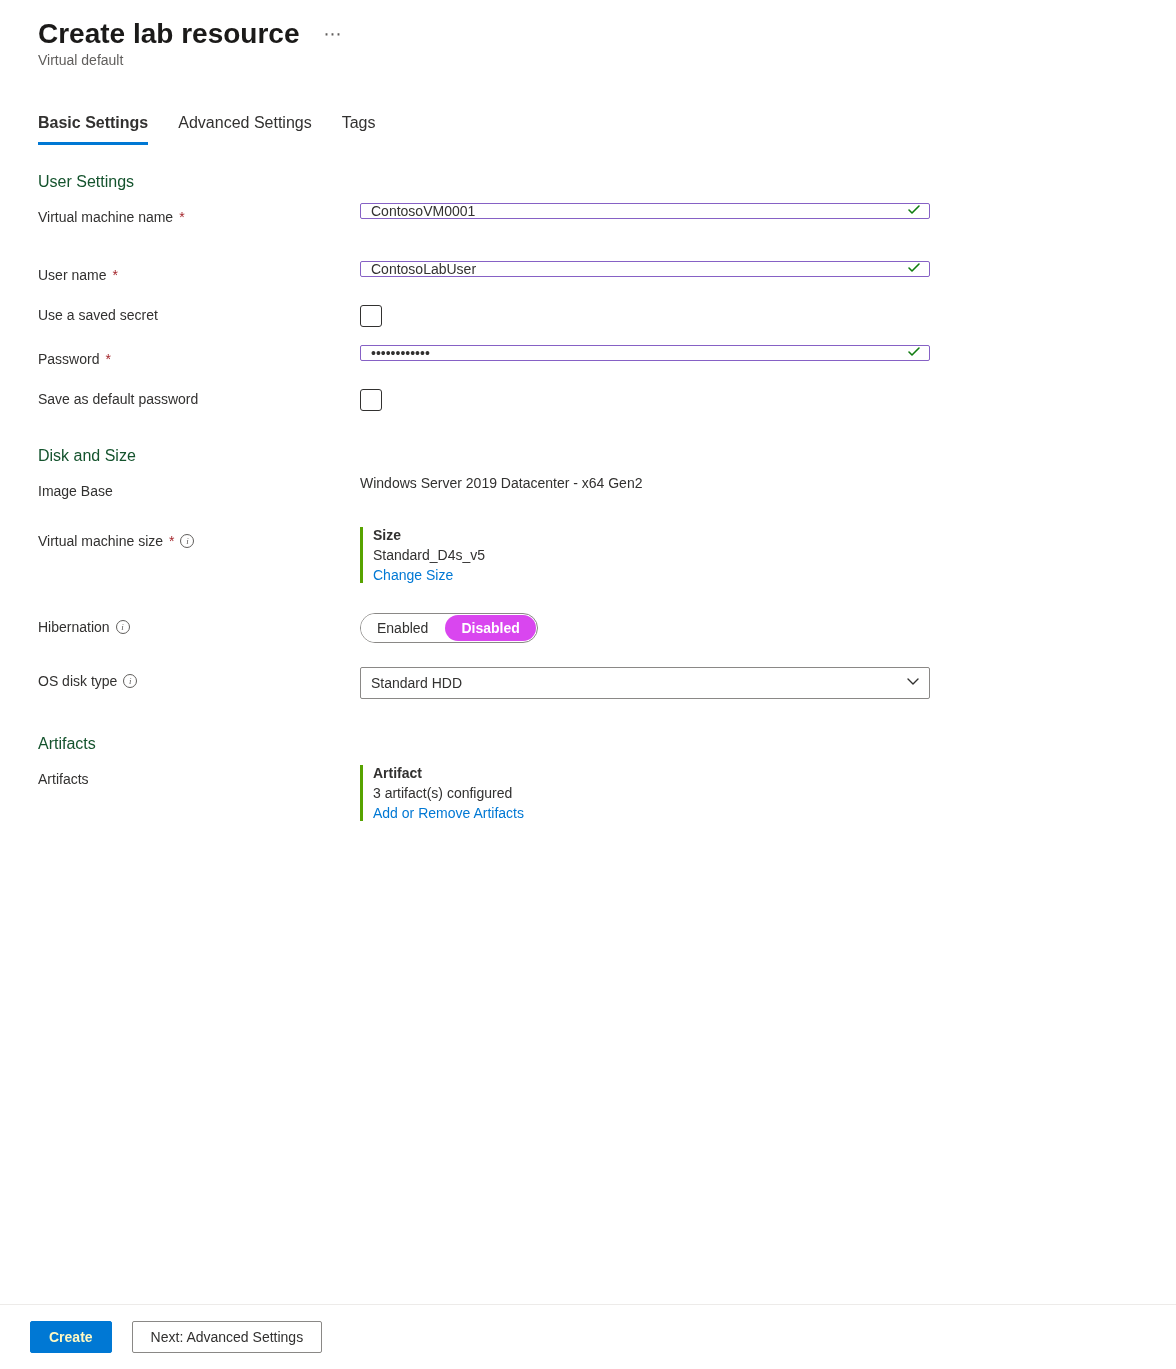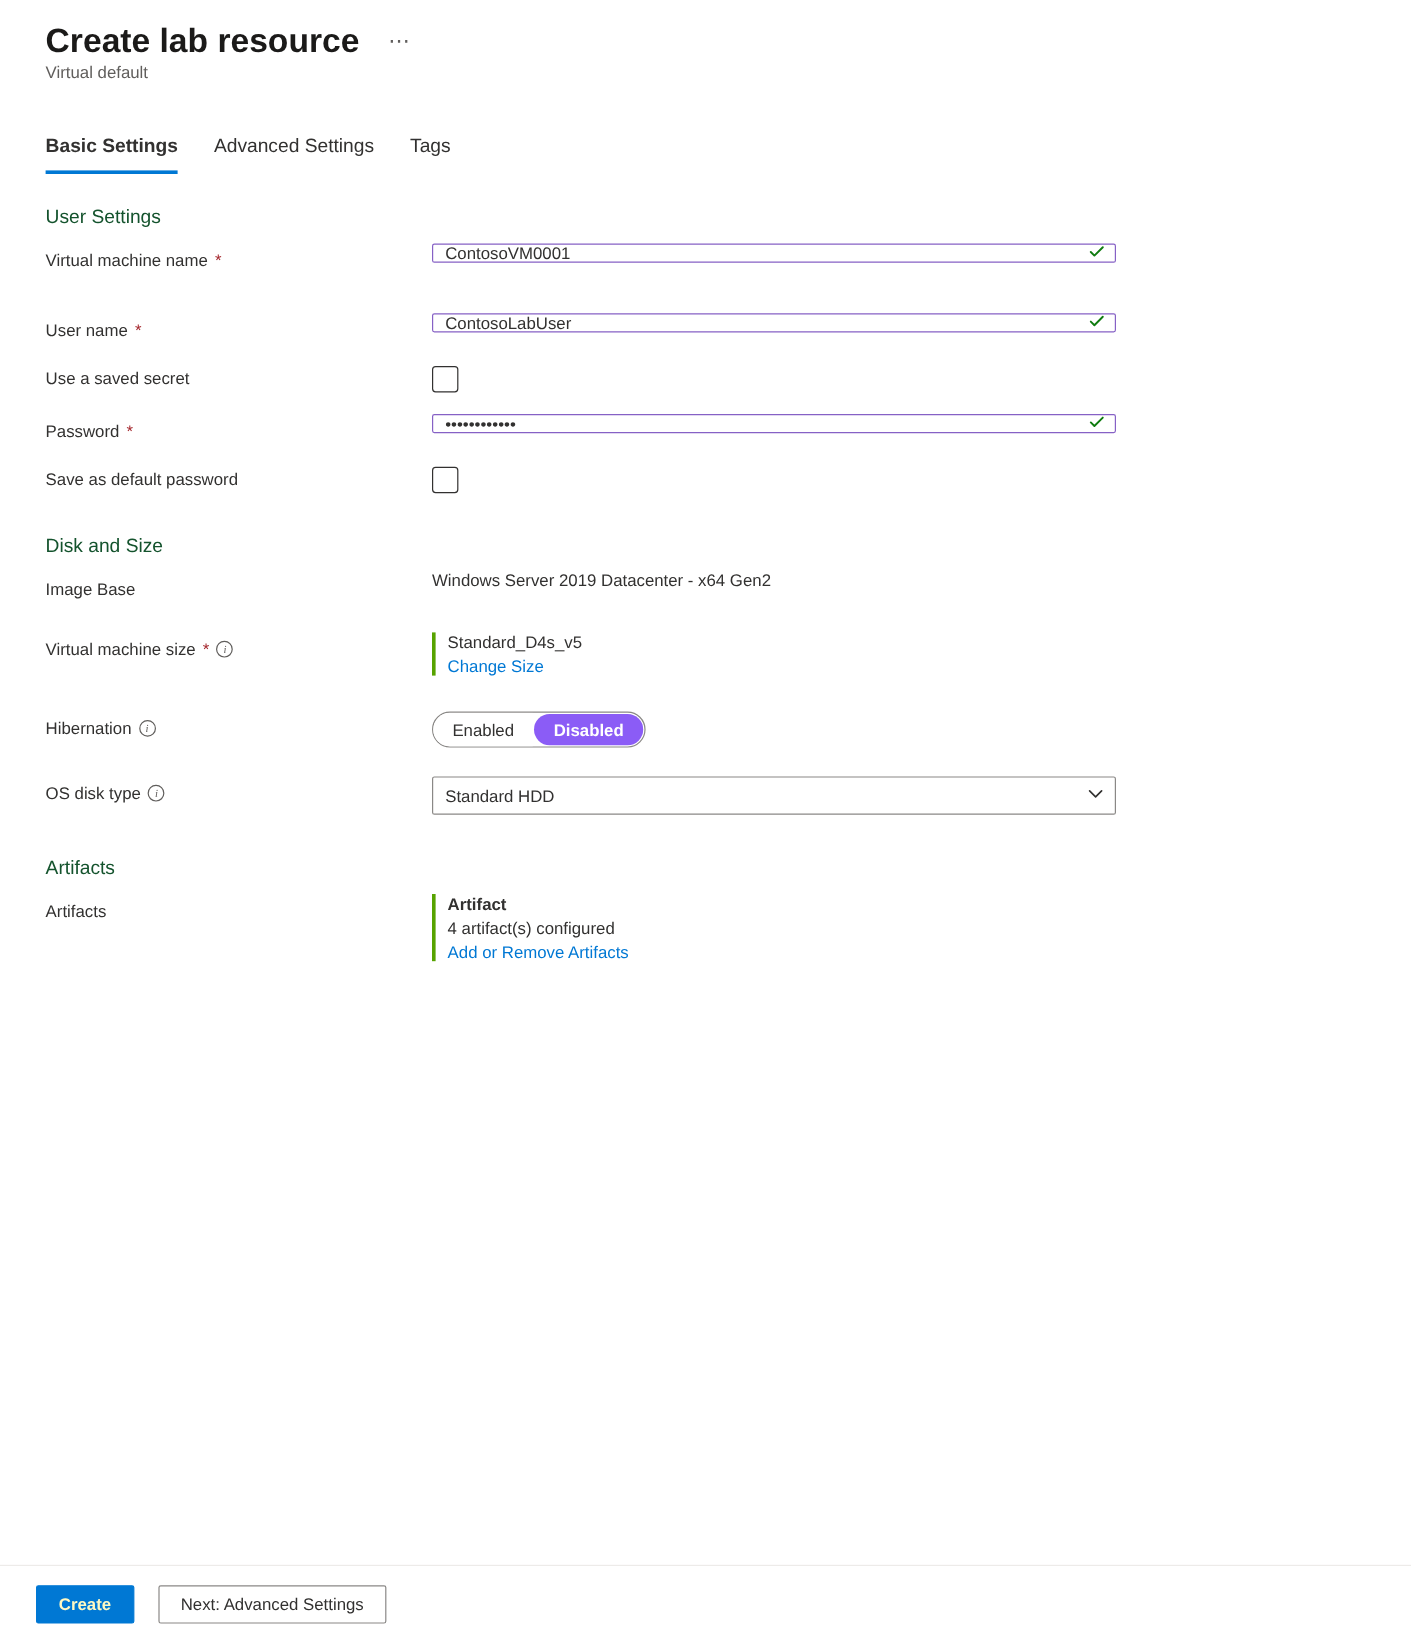--- a/index.html
+++ b/index.html
@@ -164,21 +164,21 @@
   .pill {
     padding: 0 16px;
     display: flex;
     align-items: center;
     font-size: 14px;
     cursor: pointer;
     background: #fff;
     color: #323130;
   }
   .pill.selected {
-    background: #8b5cf6;
+    background: #d946ef;
     color: #fff;
     font-weight: 600;
     border-radius: 15px;
     margin: 1px;
   }
   .select-wrap {
     position: relative;
     width: 100%;
   }
   .select-input {
@@ -335,20 +335,21 @@
   </div>
 
   <div class="form-row" style="margin-bottom:30px;">
     <div class="label-col">
       <span>Virtual machine size</span>
       <span class="required-star">*</span>
       <span class="info-icon">i</span>
     </div>
     <div class="field-col">
       <div class="card">
+        <div class="card-title">Size</div>
         <div class="card-value">Standard_D4s_v5</div>
         <a class="card-link">Change Size</a>
       </div>
     </div>
   </div>
 
   <div class="form-row" style="margin-bottom:24px;">
     <div class="label-col">
       <span>Hibernation</span>
       <span class="info-icon">i</span>
@@ -380,21 +381,21 @@
 
   <div class="section-heading" style="margin-top:8px;">Artifacts</div>
 
   <div class="form-row">
     <div class="label-col">
       <span>Artifacts</span>
     </div>
     <div class="field-col">
       <div class="card">
         <div class="card-title">Artifact</div>
-        <div class="card-value">4 artifact(s) configured</div>
+        <div class="card-value">3 artifact(s) configured</div>
         <a class="card-link">Add or Remove Artifacts</a>
       </div>
     </div>
   </div>
 
 </div>
 
 <div class="footer">
   <button class="btn btn-primary">Create</button>
   <button class="btn btn-secondary">Next: Advanced Settings</button>

